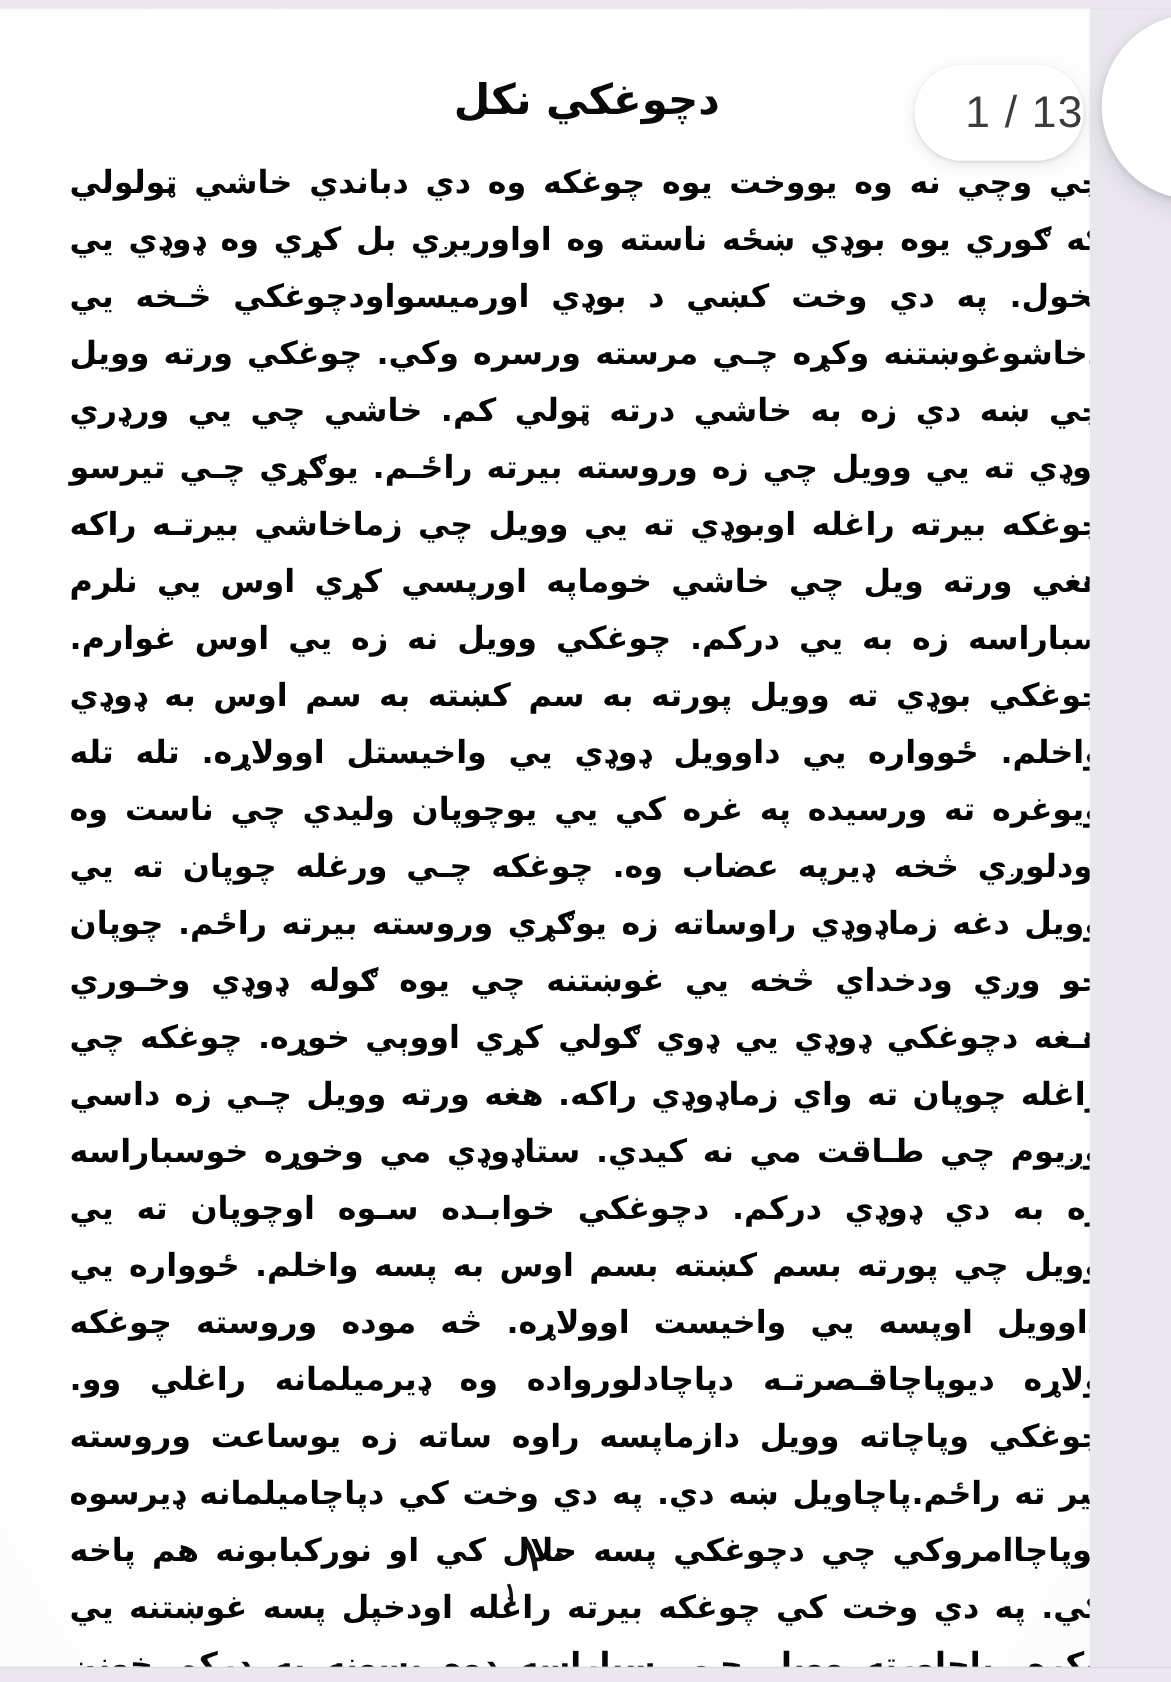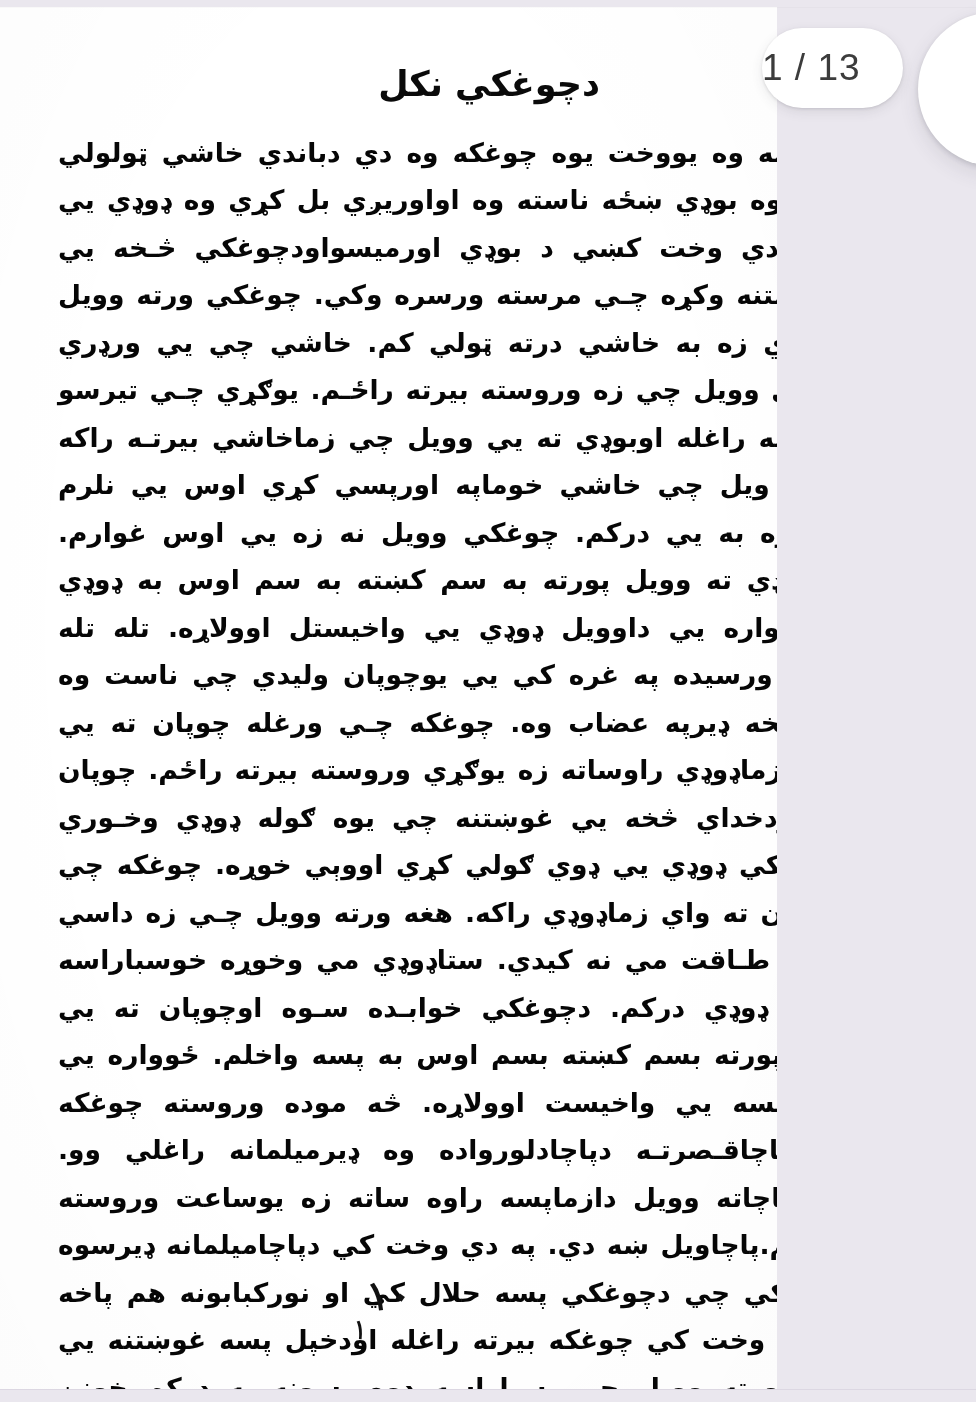--- a/index.html
+++ b/index.html
@@ -41,21 +41,21 @@
     bottom: 0;
     height: 12px;
     border-top: 1px solid #dcd7e2;
   }
 
   
   #page-sheet {
     position: absolute;
     left: 0;
     top: 7px;
-    width: 777px;
+    width: 908px;
     height: 1383px;
     background: #ffffff;
     overflow: hidden;
   }
 
   
   #paper-grain {
     position: absolute;
     inset: 0;
     pointer-events: none;
@@ -124,30 +124,30 @@
     font-size: 26px;
     color: #111;
     line-height: 1;
     transform: rotate(4deg);
   }
 
   
   #page-indicator {
     position: absolute;
     left: 762px;
-    top: 28px;
+    top: 54px;
     width: 141px;
     height: 80px;
     border-radius: 40px;
     background: #ffffff;
     box-shadow: 0 1px 3px rgba(60,60,70,0.16),
                 0 4px 12px rgba(60,60,70,0.10);
     display: flex;
     align-items: center;
-    justify-content: flex-start;
+    justify-content: flex-end;
     z-index: 20;
     direction: ltr;
   }
   #page-indicator-label {
     font-family: "Liberation Sans", sans-serif;
     font-size: 37px;
     color: #3c3c3c;
     letter-spacing: 1px;
     white-space: nowrap;
   }

